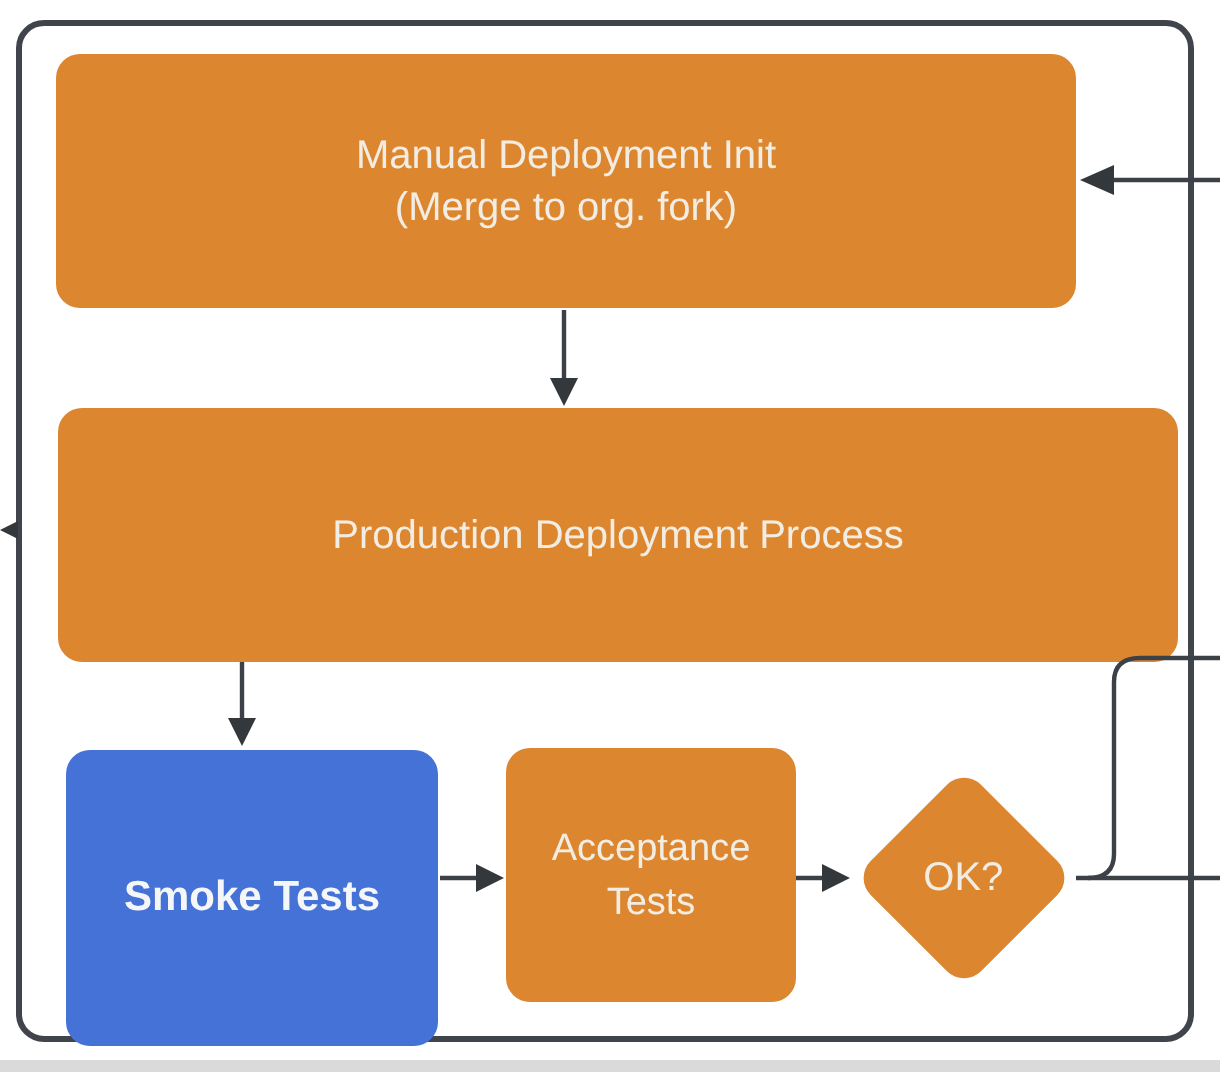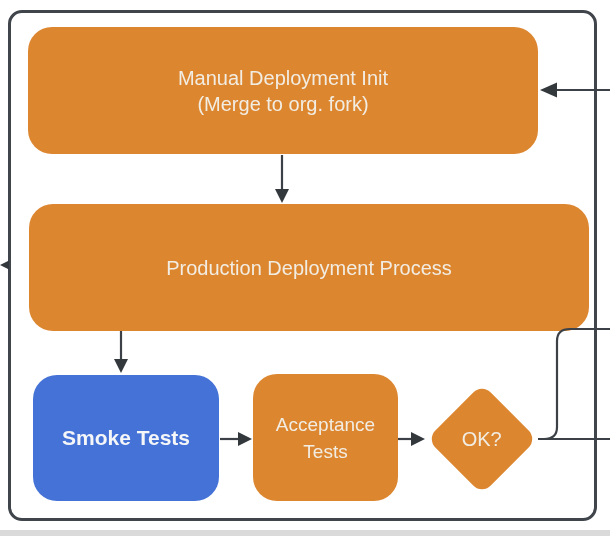--- a/index.html
+++ b/index.html
@@ -19,32 +19,32 @@
     border-radius: 14px;
     box-sizing: border-box;
     background: transparent;
   }
   .node {
     position: absolute;
     display: flex;
     align-items: center;
     justify-content: center;
     text-align: center;
-    border-radius: 24px;
+    border-radius: 12px;
     color: var(--node-text, #F2EDE3);
     font-size: 20px;
     line-height: 26px;
     white-space: pre-line;
     box-sizing: border-box;
   }
   .node.orange { background: var(--orange, #DD8630); }
   .node.blue   { background: var(--blue, #4472D6); }
   #node-manual-init    { left: 28px;  top: 27px;  width: 510px; height: 127px; }
   #node-prod-deploy    { left: 29px;  top: 204px; width: 560px; height: 127px; }
-  #node-smoke-tests    { left: 33px;  top: 375px; width: 186px; height: 126px;
+  #node-smoke-tests    { left: 33px;  top: 375px; width: 186px; height: 148px;
                          font-weight: bold; font-size: 21px; color: #F5F6F8; }
   #node-acceptance     { left: 253px; top: 374px; width: 145px; height: 127px;
                          font-size: 19px; line-height: 27px; }
   #node-ok-decision {
     position: absolute;
     left: 443px; top: 400px;
     width: 78px; height: 78px;
     background: var(--orange, #DD8630);
     border-radius: 12px;
     transform: rotate(45deg);

